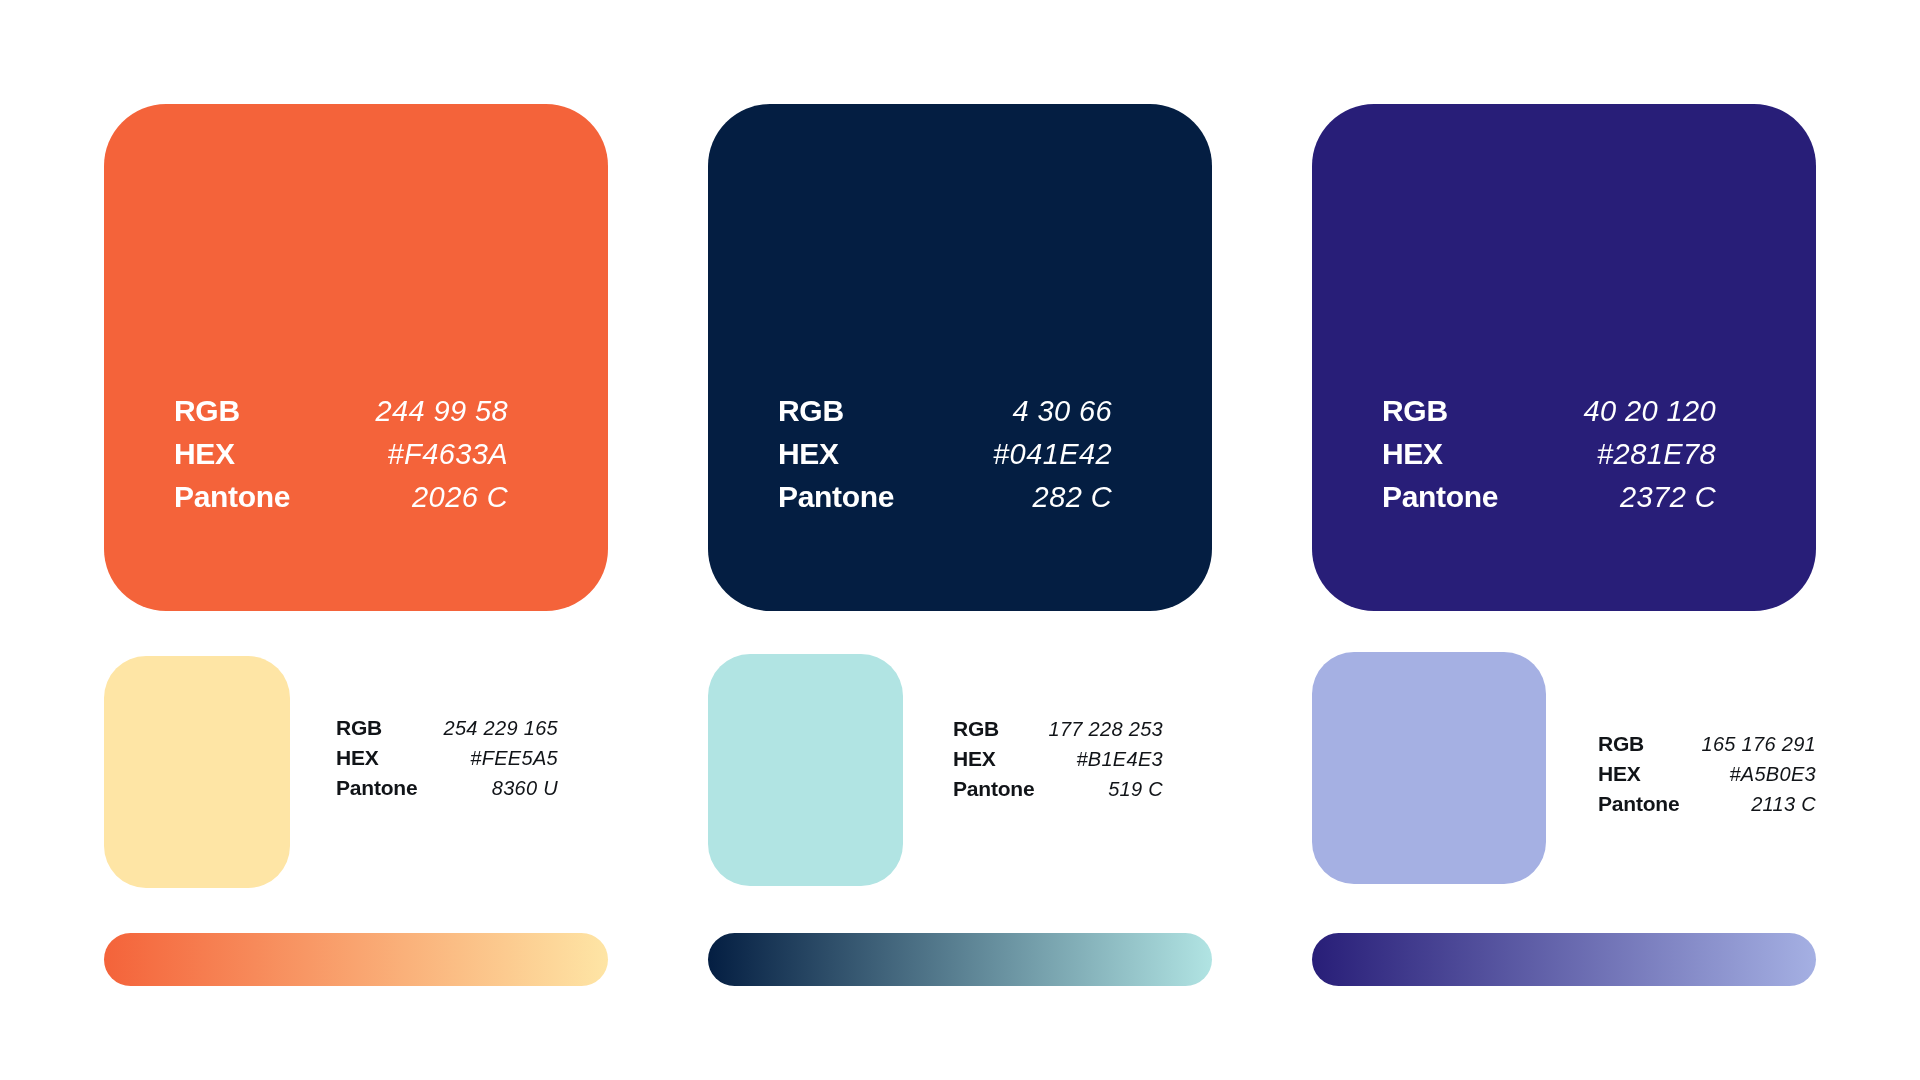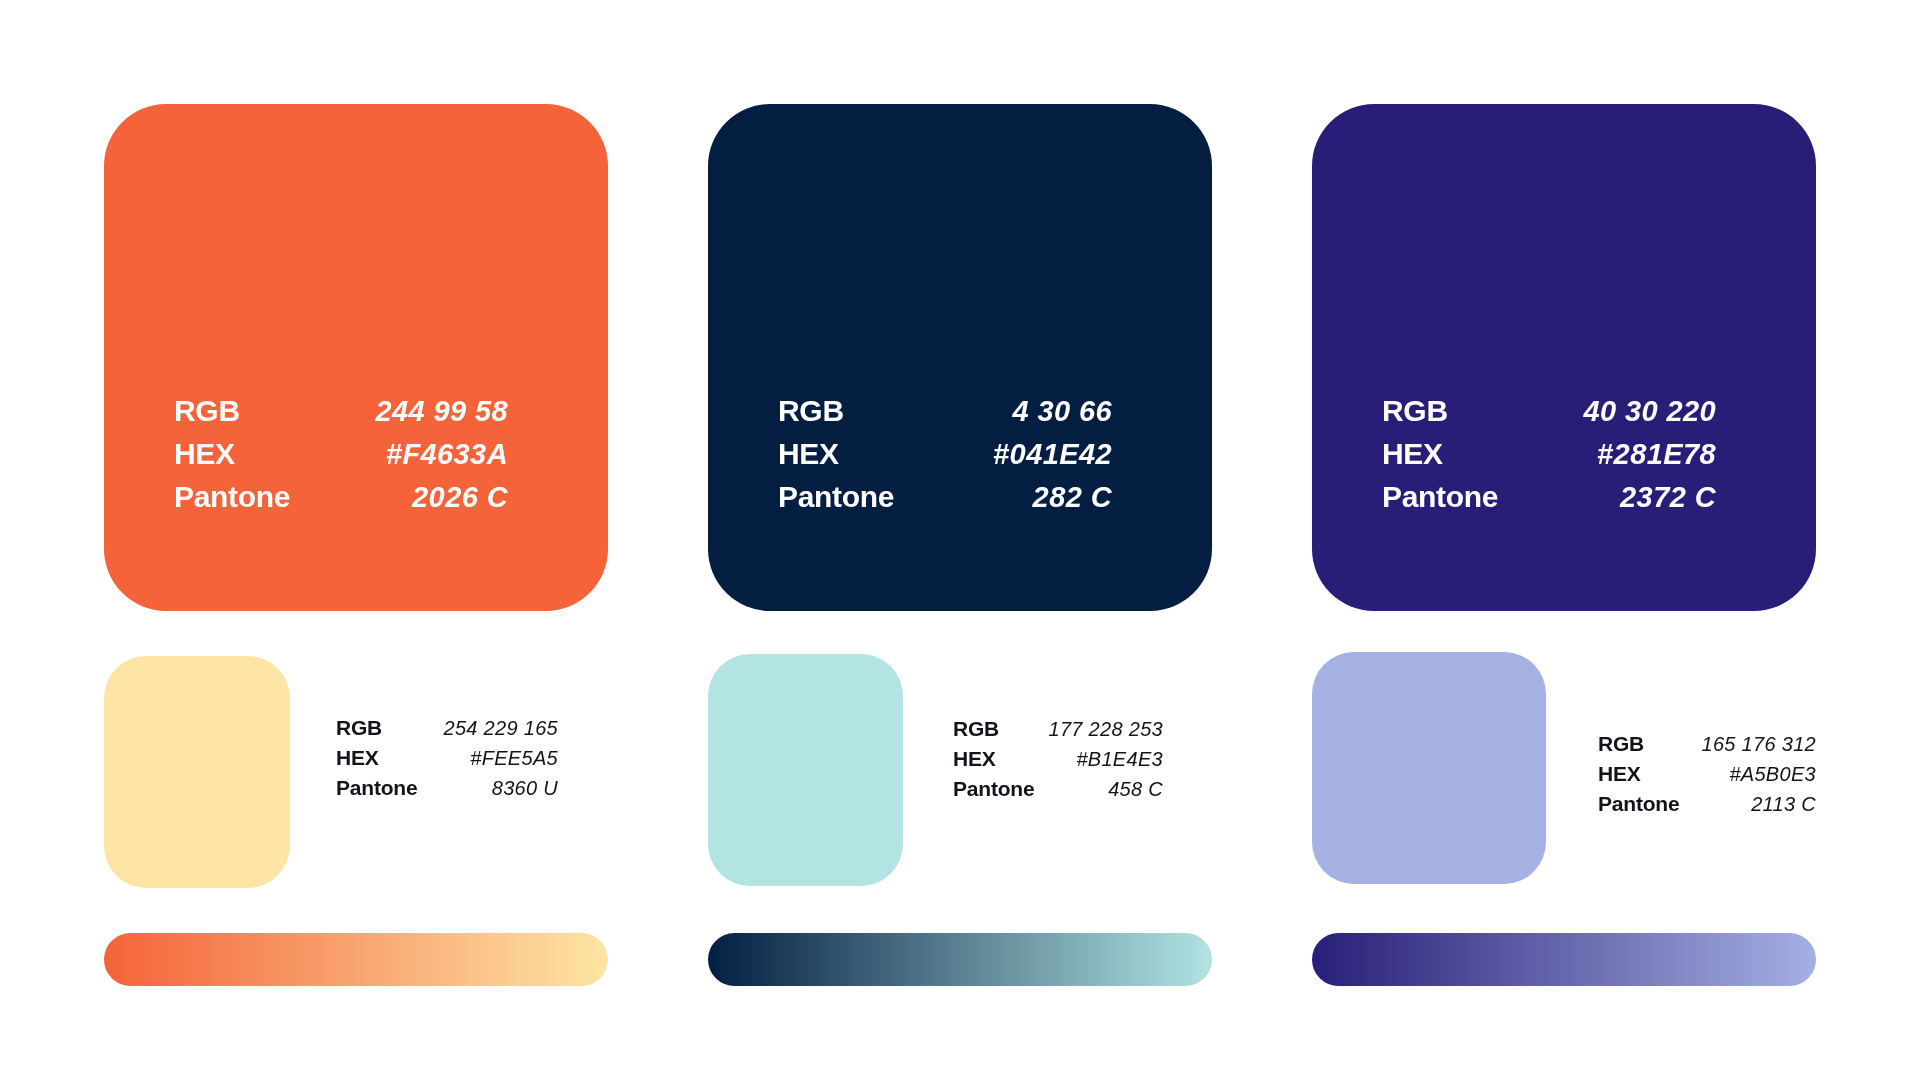--- a/index.html
+++ b/index.html
@@ -59,21 +59,21 @@
     font-size: 30px;
     font-weight: 700;
     letter-spacing: -0.3px;
     color: #ffffff;
     white-space: nowrap;
   }
 
   .primary-value {
     font-size: 29px;
     font-style: italic;
-    font-weight: 700;
+    font-weight: 400;
     letter-spacing: 0.4px;
     color: #ffffff;
     white-space: nowrap;
     text-align: left;
   }
 
   
   .secondary-block {
     position: absolute;
     top: 650px;
@@ -215,53 +215,53 @@
         <div class="secondary-row">
           <span class="secondary-label">RGB</span>
           <span class="secondary-value">177 228 253</span>
         </div>
         <div class="secondary-row">
           <span class="secondary-label">HEX</span>
           <span class="secondary-value">#B1E4E3</span>
         </div>
         <div class="secondary-row">
           <span class="secondary-label">Pantone</span>
-          <span class="secondary-value">458 C</span>
+          <span class="secondary-value">519 C</span>
         </div>
       </div>
     </div>
 
     <div class="gradient-bar" style="background: linear-gradient(90deg, rgb(4, 30, 66) 0%, rgb(177, 228, 227) 100%);"></div>
   </div>
 
   <div class="column col-2">
 
     <div class="primary-swatch" style="background: rgb(40, 30, 120);">
       <div class="primary-info">
         <div class="primary-row">
           <span class="primary-label">RGB</span>
-          <span class="primary-value">40 30 220</span>
+          <span class="primary-value">40 20 120</span>
         </div>
         <div class="primary-row">
           <span class="primary-label">HEX</span>
           <span class="primary-value">#281E78</span>
         </div>
         <div class="primary-row">
           <span class="primary-label">Pantone</span>
           <span class="primary-value">2372 C</span>
         </div>
       </div>
     </div>
 
     <div class="secondary-block">
       <div class="secondary-swatch" style="background: rgb(165, 176, 227);"></div>
       <div class="secondary-info">
         <div class="secondary-row">
           <span class="secondary-label">RGB</span>
-          <span class="secondary-value">165 176 312</span>
+          <span class="secondary-value">165 176 291</span>
         </div>
         <div class="secondary-row">
           <span class="secondary-label">HEX</span>
           <span class="secondary-value">#A5B0E3</span>
         </div>
         <div class="secondary-row">
           <span class="secondary-label">Pantone</span>
           <span class="secondary-value">2113 C</span>
         </div>
       </div>

